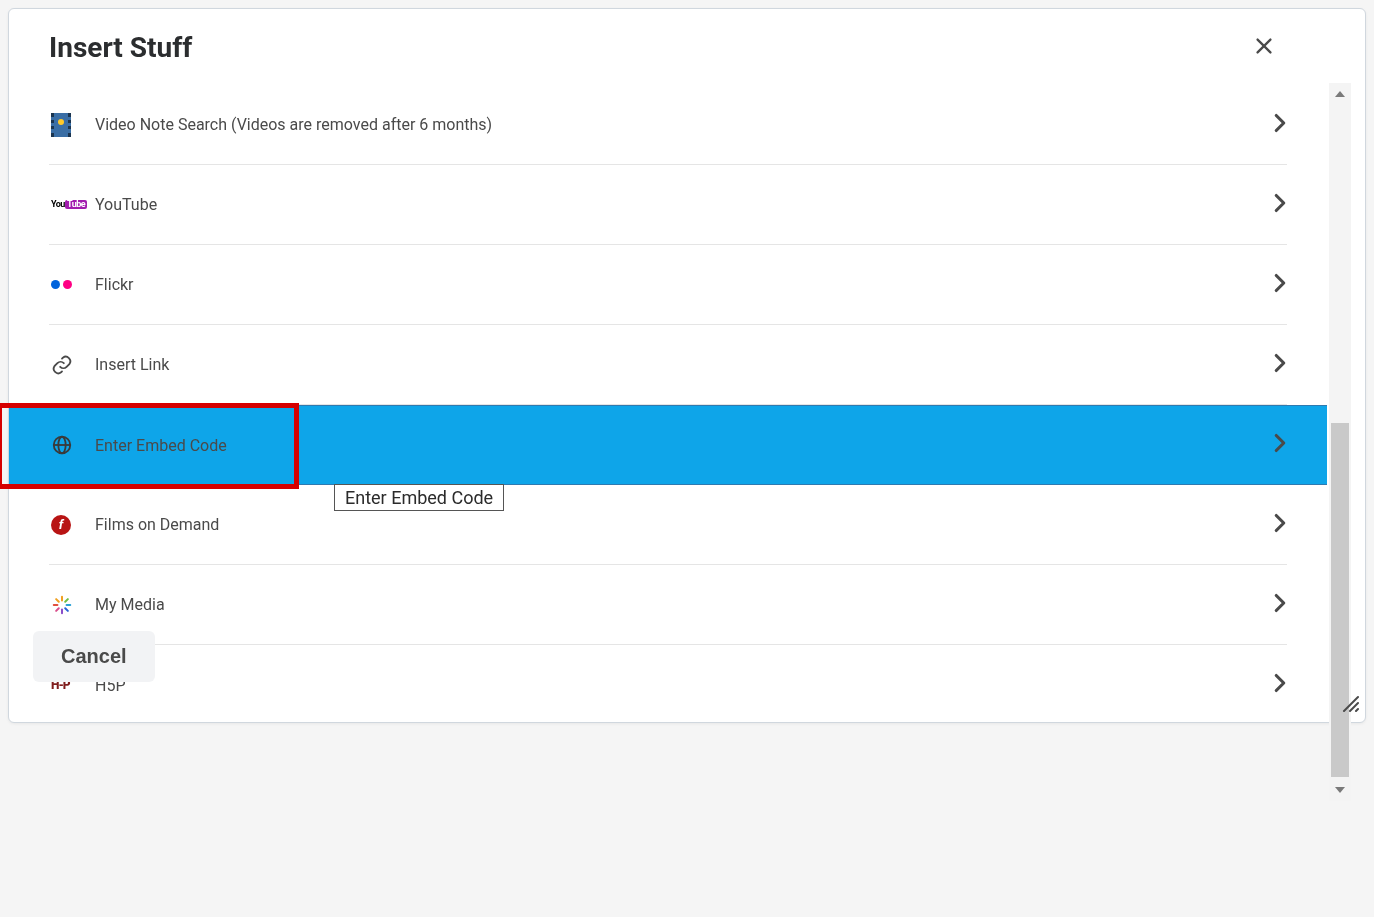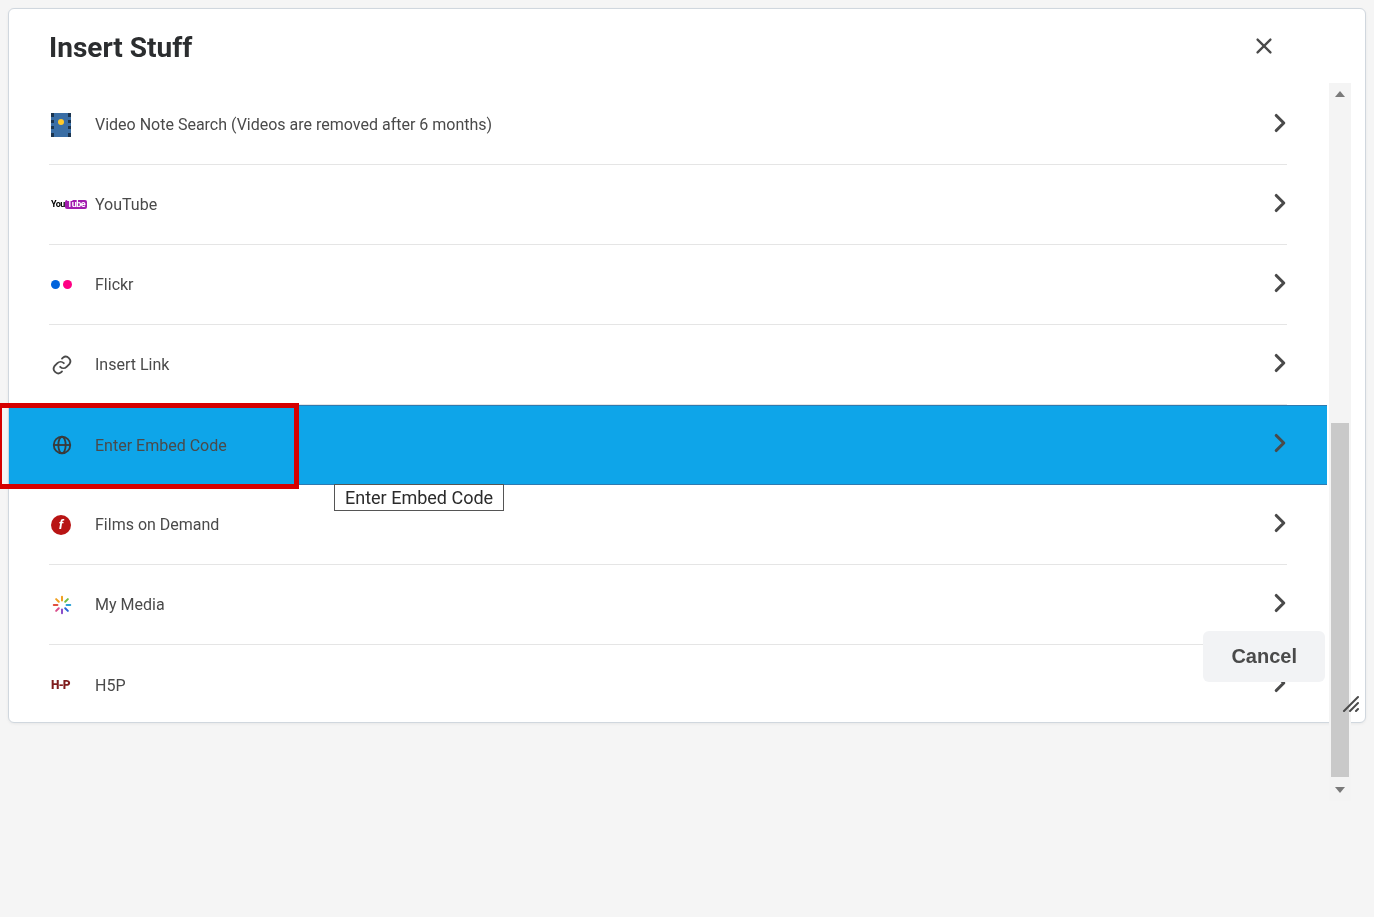--- a/index.html
+++ b/index.html
@@ -145,24 +145,24 @@
       height: 354px;
       background: #c9c9c9;
       border-radius: 0;
       cursor: pointer;
     }
     .footer {
       position: absolute;
       bottom: 0;
       left: 0;
       right: 0;
-      padding: 26px 40px 40px 40px;
-      display: flex;
-      align-items: center;
-      justify-content: flex-end;
+      padding: 26px 40px 40px 24px;
+      display: flex;
+      align-items: center;
+      justify-content: flex-start;
     }
     .cancel-btn {
       background: #f2f3f5;
       border: none;
       border-radius: 6px;
       padding: 14px 28px;
       font-size: 20px;
       font-weight: 700;
       color: #4a4a4a;
       cursor: pointer;

